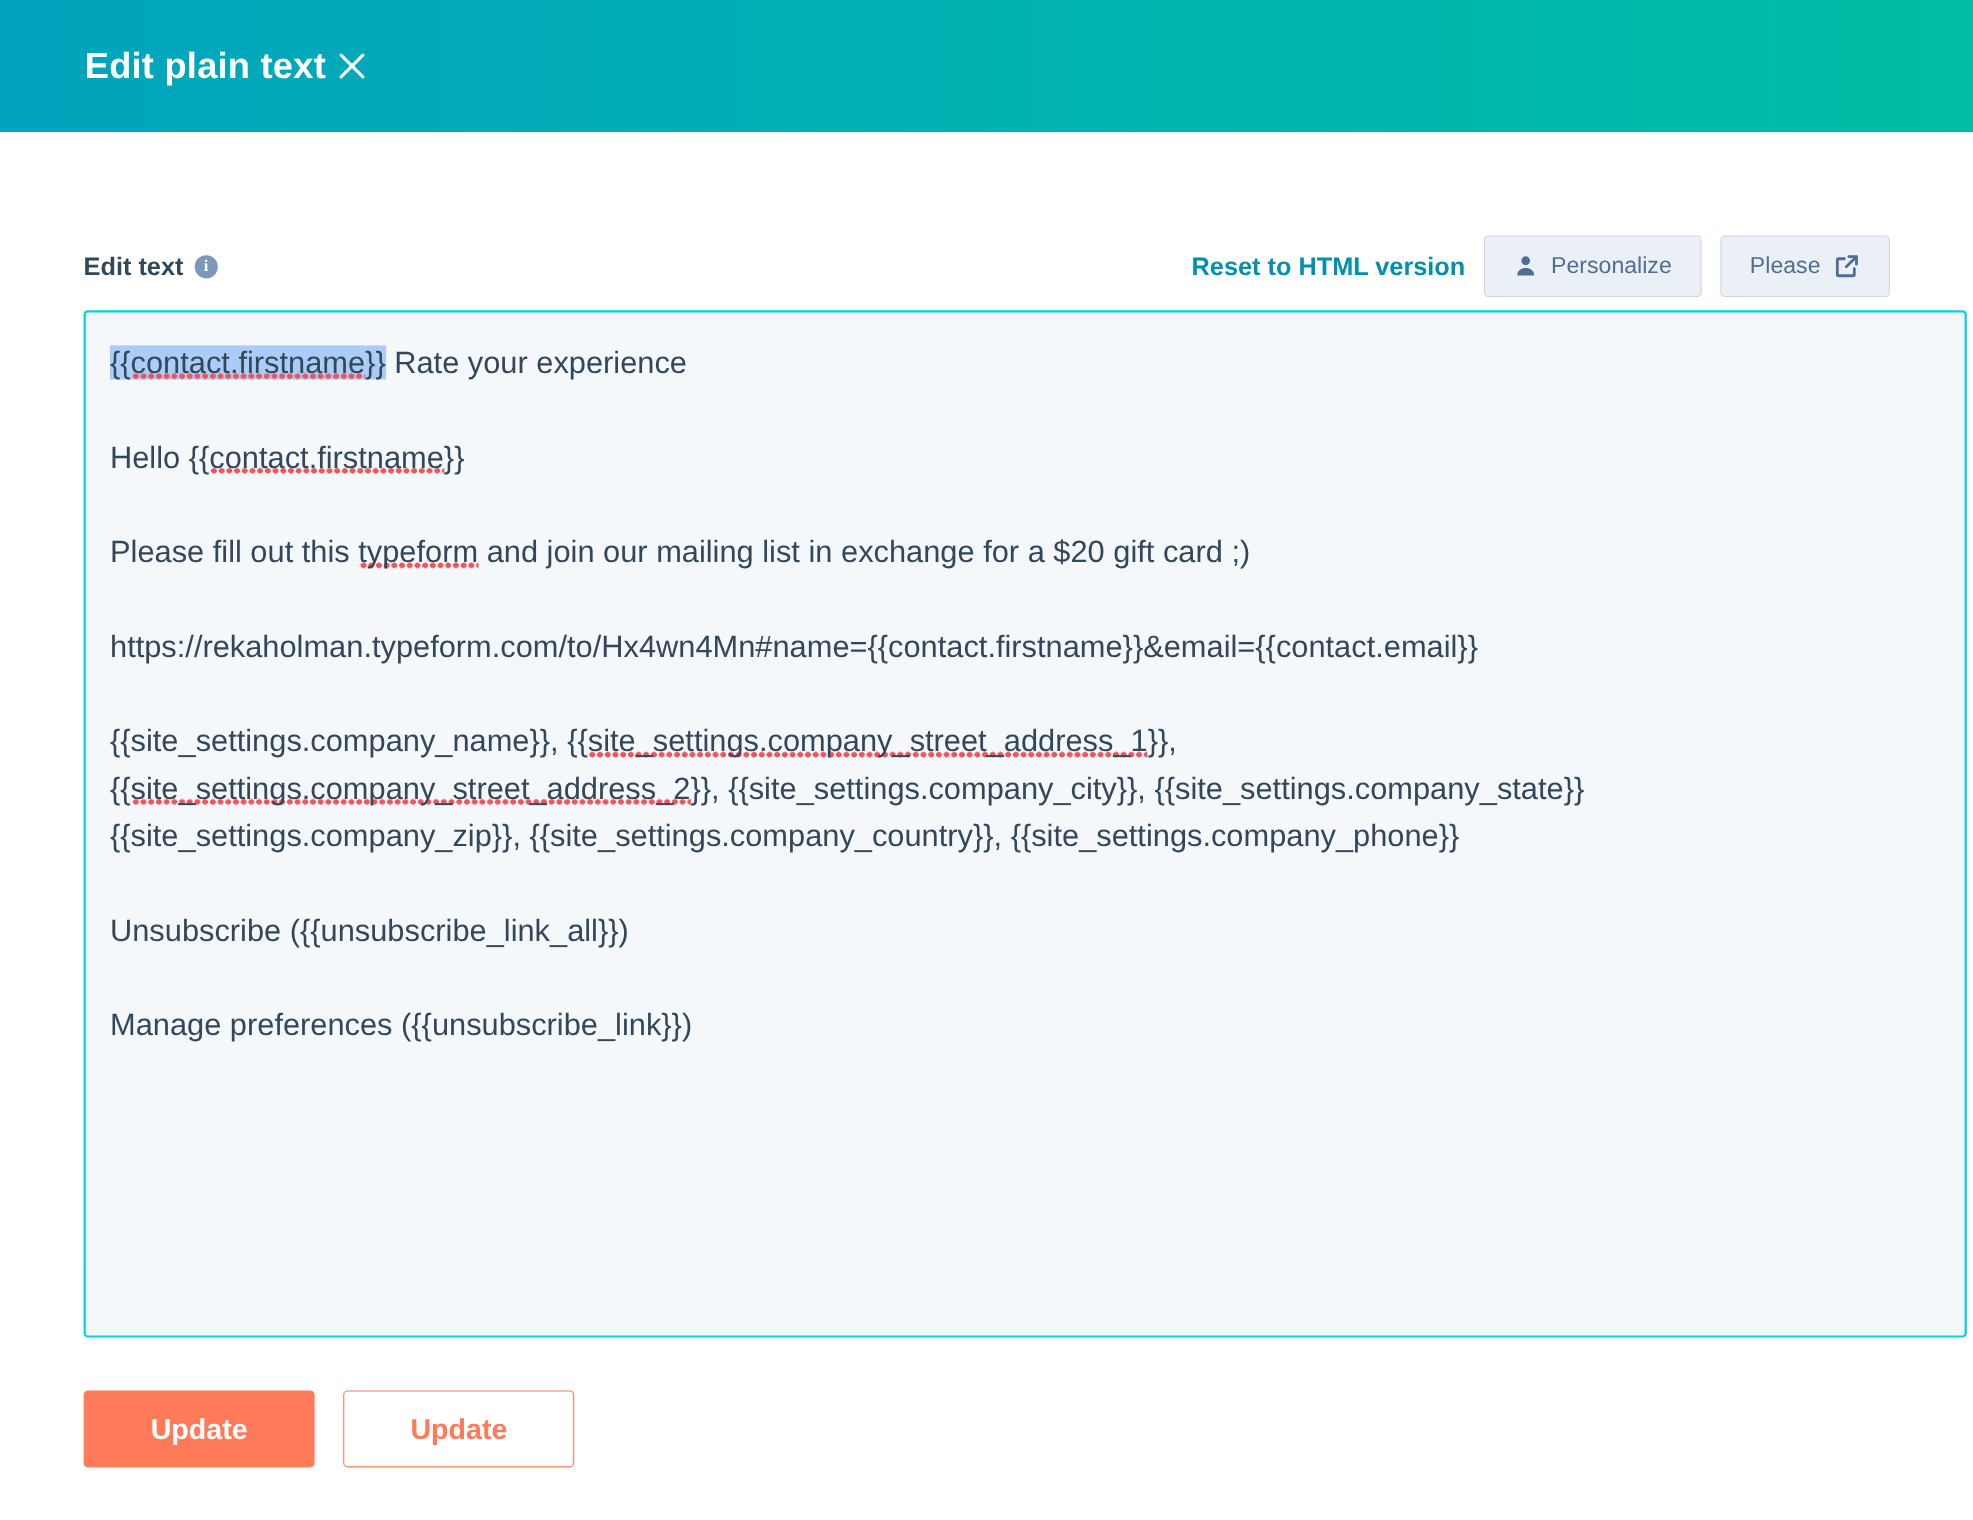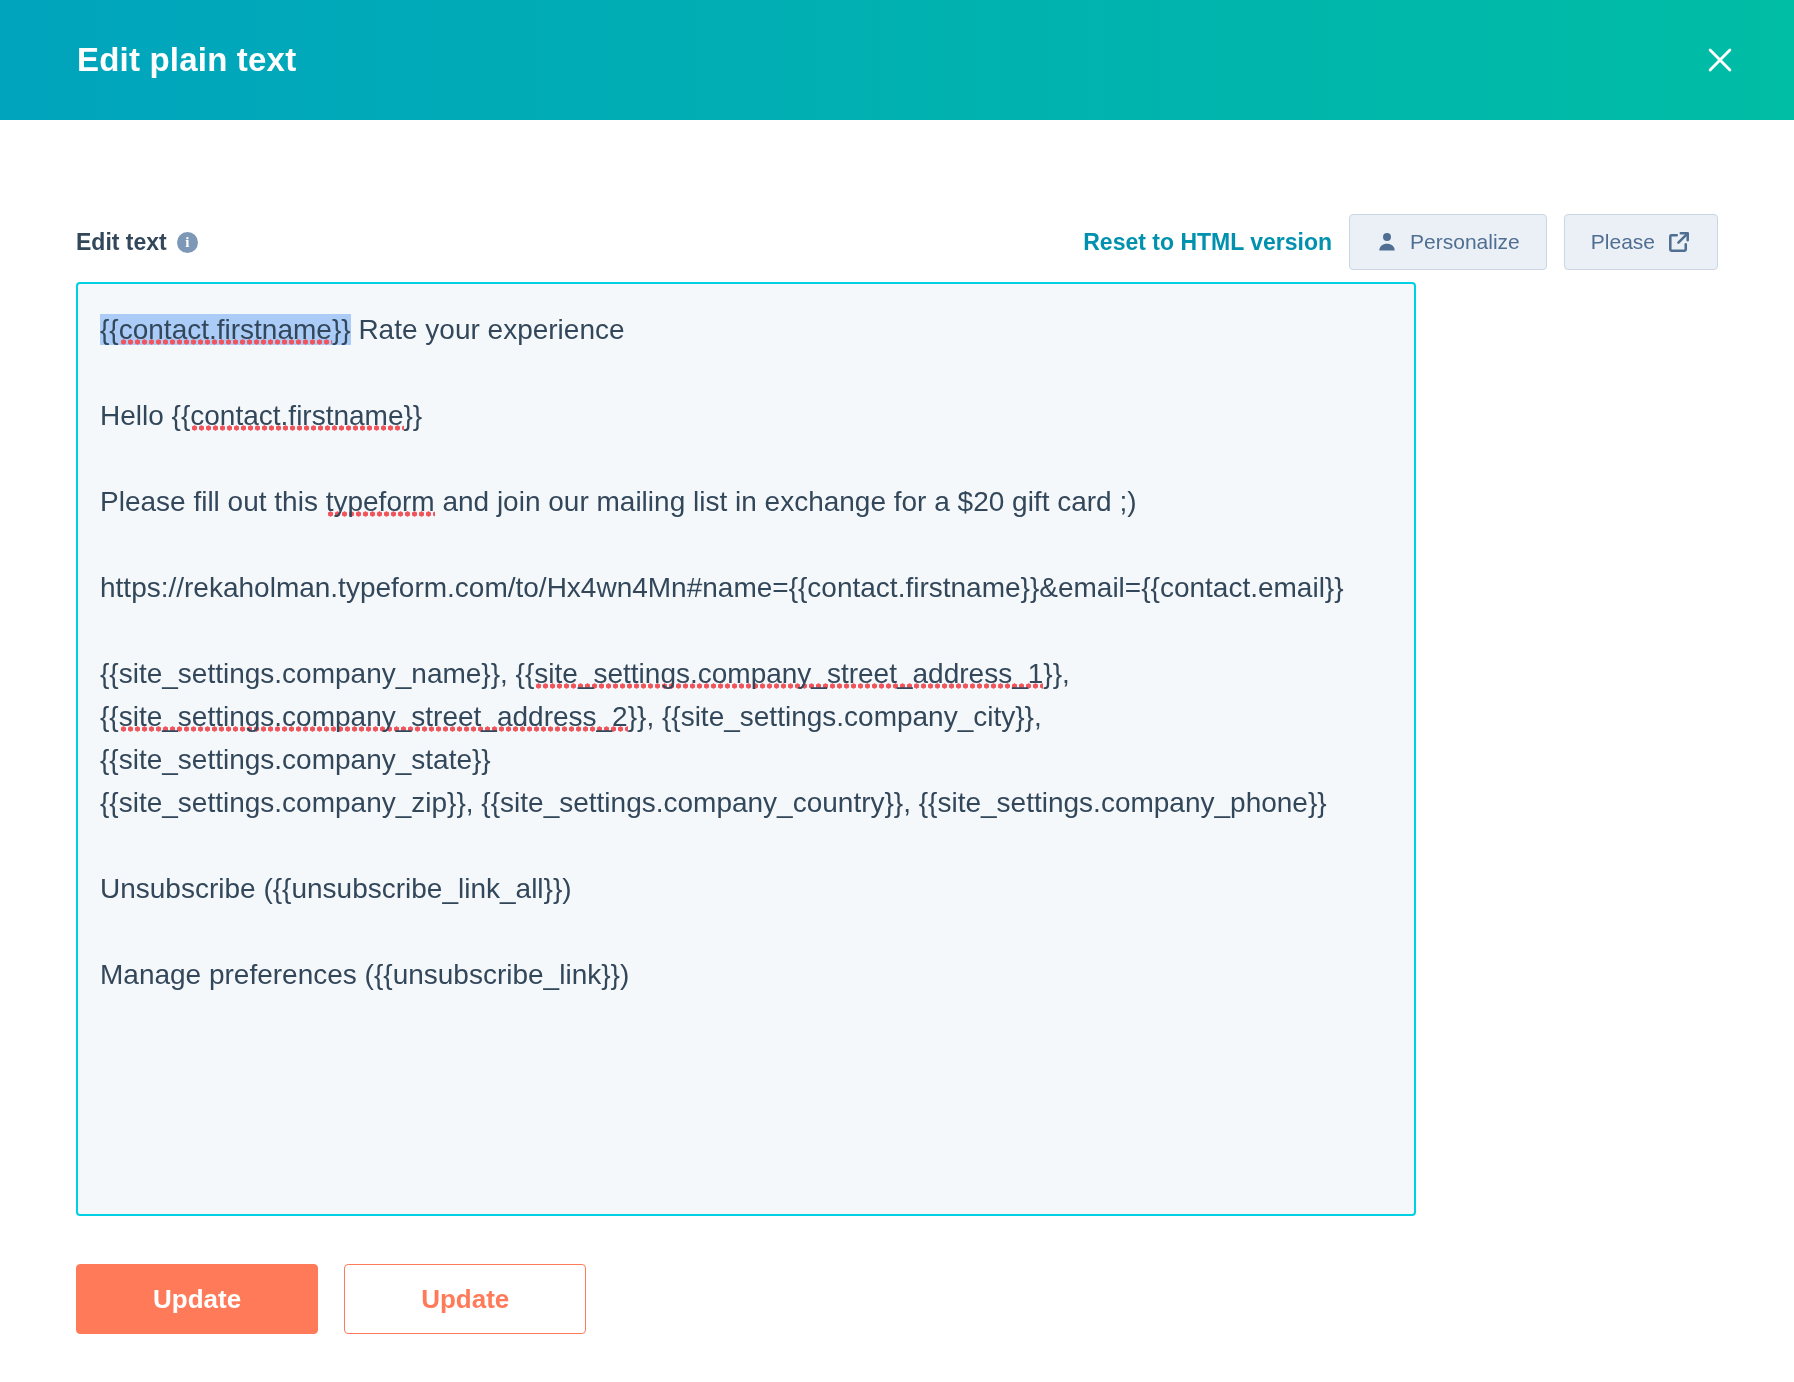--- a/index.html
+++ b/index.html
@@ -5,21 +5,20 @@
   * { margin: 0; padding: 0; box-sizing: border-box; }
   html, body { width: 1794px; height: 1382px; background: #ffffff; overflow: hidden; }
   body { font-family: "Liberation Sans", sans-serif; color: var(--text, #33475b); }
 
   
   .modal-header {
     height: 120px;
     background: linear-gradient(90deg, var(--header-gradient-start, #00a4bd), var(--header-gradient-end, #00bda5));
     display: flex;
     align-items: center;
-    justify-content: space-between;
     padding: 0 50px 0 77px;
   }
   .modal-title {
     color: #ffffff;
     font-size: 33px;
     font-weight: 700;
     letter-spacing: 0.2px;
   }
   .close-btn {
     background: none;
@@ -74,21 +73,21 @@
     font-family: "Liberation Sans", sans-serif;
     padding: 0 26px;
     height: 56px;
     cursor: pointer;
   }
   .tool-btn svg { flex: none; }
 
   
   .editor {
     margin-top: 16px;
-    width: 1340px;
+    width: 1712px;
     height: 934px;
     background: var(--editor-bg, #f5f8fa);
     border: 2px solid var(--editor-border, #00d0e4);
     border-radius: 4px;
     padding: 24px 22px;
     font-size: 28px;
     line-height: 43px;
     color: var(--text, #33475b);
     cursor: text;
     overflow: hidden;
@@ -109,21 +108,21 @@
     margin-top: 48px;
     display: flex;
     gap: 26px;
   }
   .btn {
     font-family: "Liberation Sans", sans-serif;
     font-size: 26px;
     font-weight: 700;
     border-radius: 4px;
     height: 70px;
-    padding: 0 76px;
+    padding: 0 60px;
     cursor: pointer;
   }
   .btn-primary {
     background: var(--primary-button, #ff7a59);
     border: 1px solid var(--primary-button, #ff7a59);
     color: #ffffff;
   }
   .btn-secondary {
     background: #ffffff;
     border: 1px solid var(--primary-button, #ff7a59);

